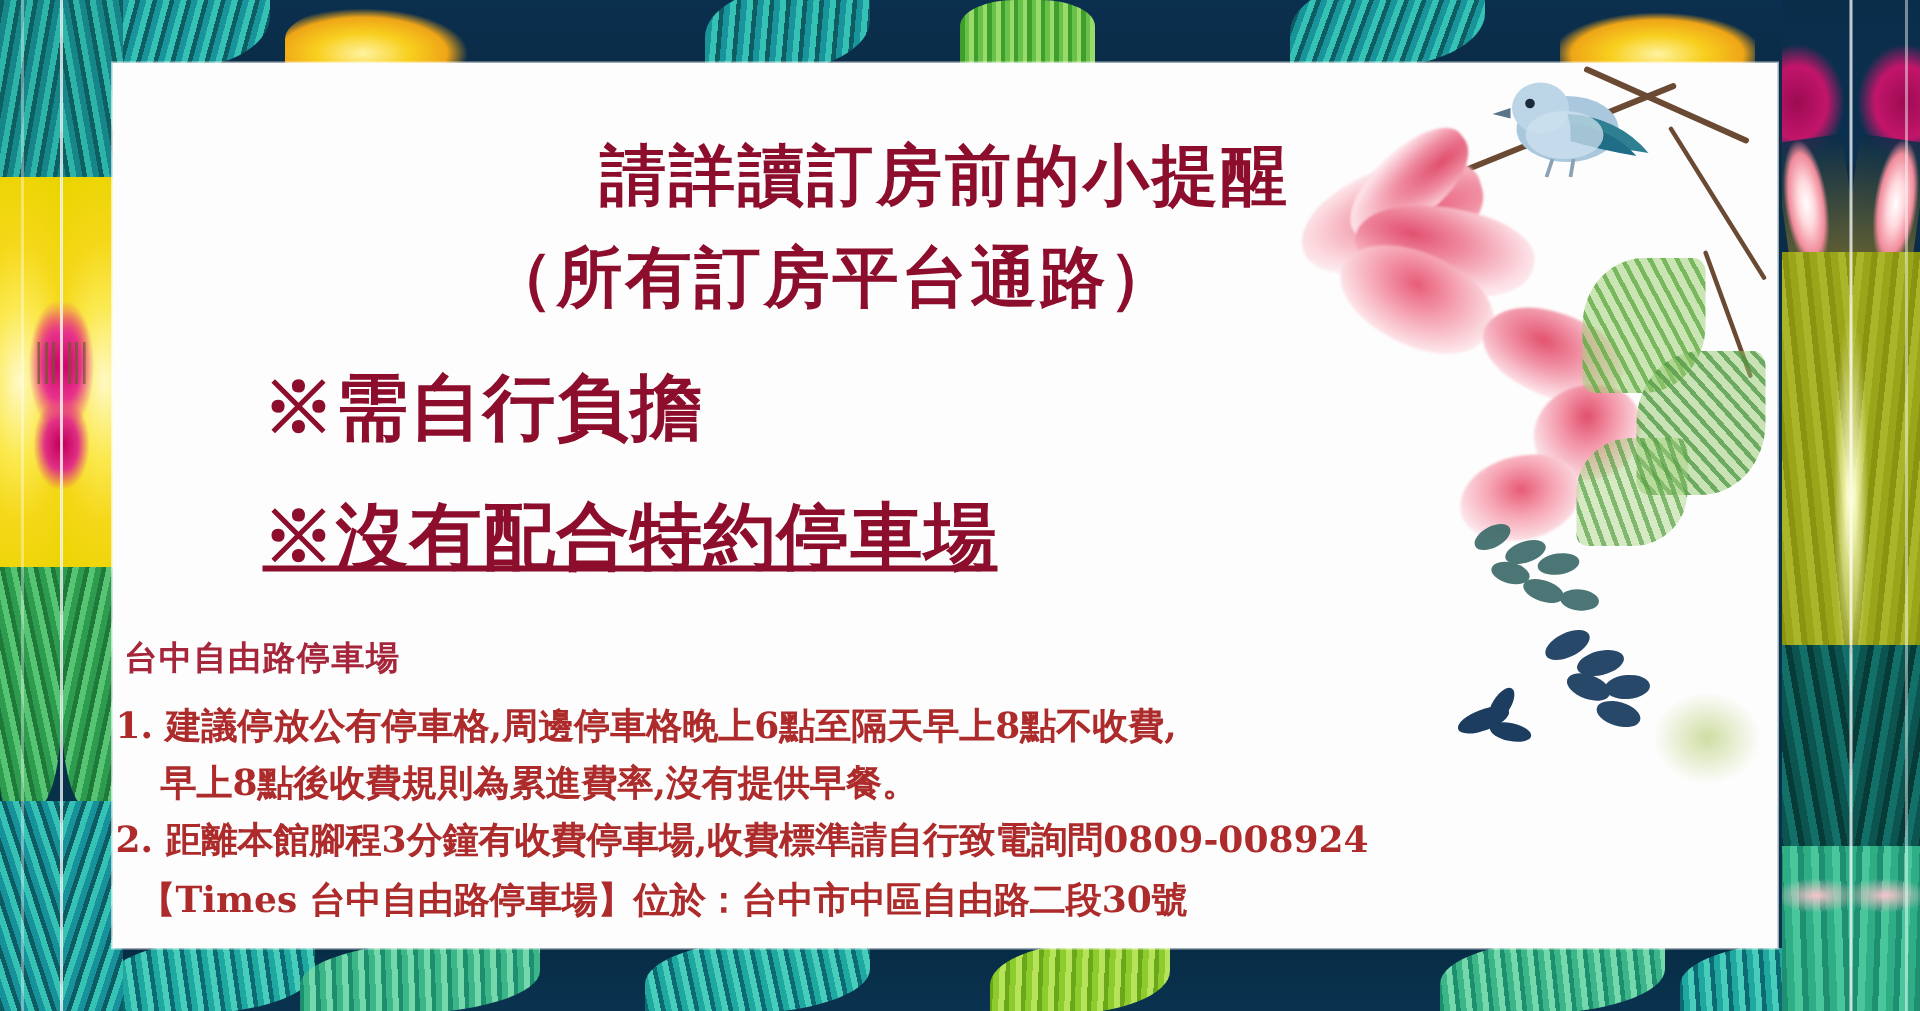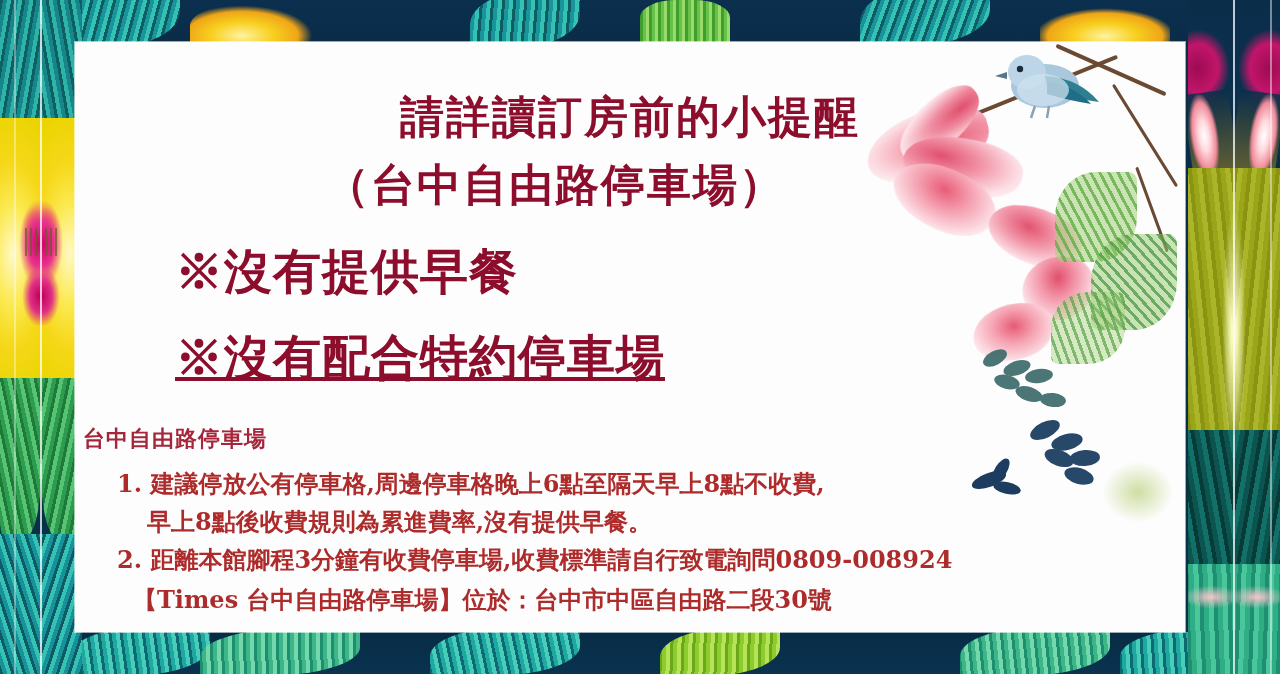--- a/index.html
+++ b/index.html
@@ -155,21 +155,21 @@
   .subhead{
     position:absolute;left:8px;top:382px;
     color:#a5253a;font-weight:bold;font-size:22px;
     font-family:"DejaVu Serif","Liberation Serif",serif;
     letter-spacing:1px;
   }
   .para{
     position:absolute;left:2px;
     color:#ad2b2b;font-weight:bold;
     font-family:"DejaVu Serif","Liberation Serif",serif;
-    font-size:24px;letter-spacing:0px;white-space:nowrap;margin-left:40px;
+    font-size:24px;letter-spacing:0px;white-space:nowrap;
   }
   .p1{top:426px;}
   .p1b{top:464px;left:32px;}
   .p2{top:502px;}
   .p3{top:542px;left:18px;}
 </style>
 </head>
 <body>
 
 <div id="stage">
@@ -291,23 +291,23 @@
         <g fill="#1c3c60">
           <ellipse cx="22" cy="138" rx="18" ry="7" transform="rotate(-20 22 138)"></ellipse>
           <ellipse cx="34" cy="128" rx="13" ry="6" transform="rotate(-58 34 128)"></ellipse>
           <ellipse cx="40" cy="146" rx="14" ry="6" transform="rotate(12 40 146)"></ellipse>
         </g>
       </svg>
       <div style="position:absolute;left:248px;top:420px;width:70px;height:60px;background:radial-gradient(ellipse at 50% 50%,rgba(198,216,146,.85) 0%,rgba(198,216,146,0) 72%);"></div>
     </div>
 
     <div class="t-title title1">請詳讀訂房前的小提醒</div>
-    <div class="t-title title2">（台中自由路停車場）</div>
-
-    <div class="bullet b1">※沒有提供早餐</div>
+    <div class="t-title title2">（所有訂房平台通路）</div>
+
+    <div class="bullet b1">※需自行負擔</div>
     <div class="bullet b2">※沒有配合特約停車場</div>
 
     <div class="subhead">台中自由路停車場</div>
 
     <div class="para p1">1. 建議停放公有停車格,周邊停車格晚上6點至隔天早上8點不收費,</div>
     <div class="para p1b">早上8點後收費規則為累進費率,沒有提供早餐。</div>
     <div class="para p2">2. 距離本館腳程3分鐘有收費停車場,收費標準請自行致電詢問0809-008924</div>
     <div class="para p3">【Times 台中自由路停車場】位於：台中市中區自由路二段30號</div>
   </div>
 </div>

